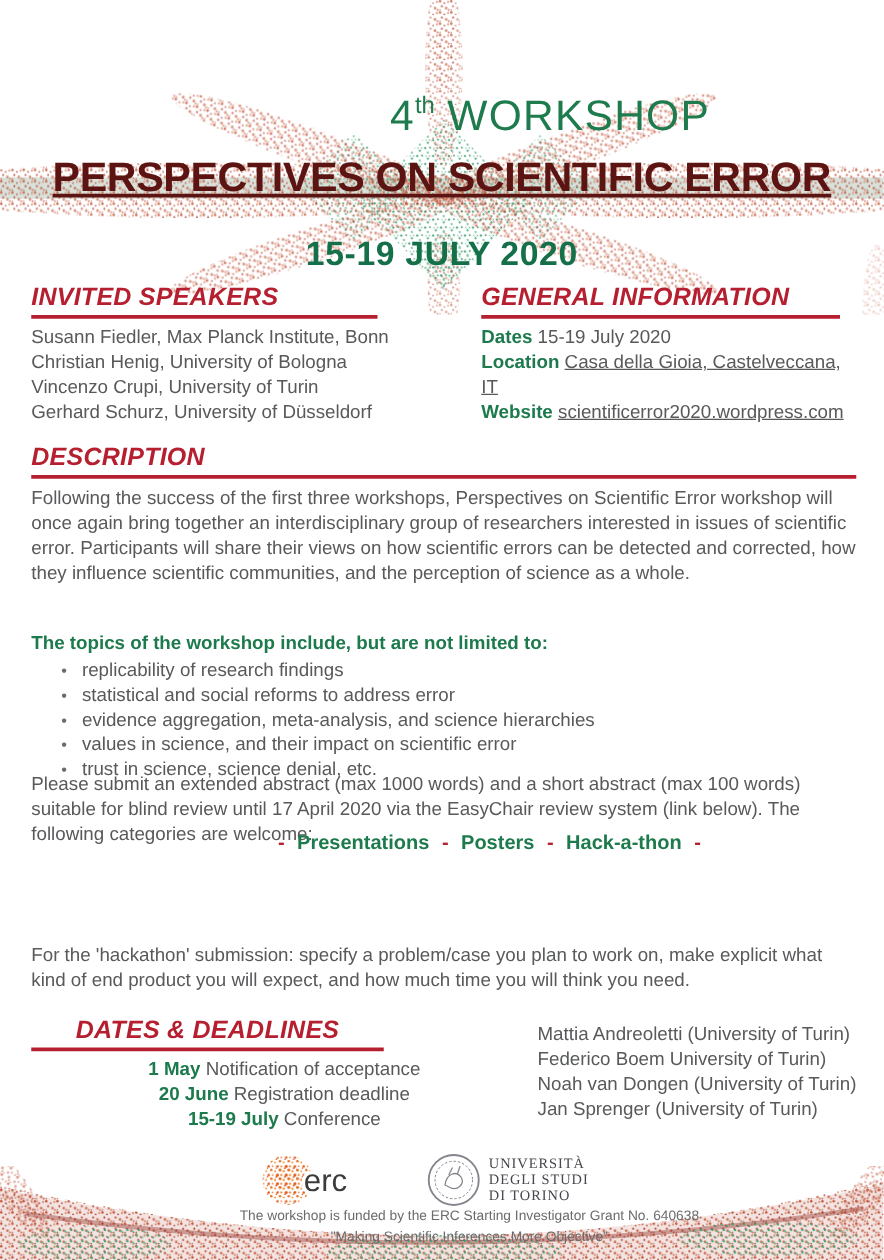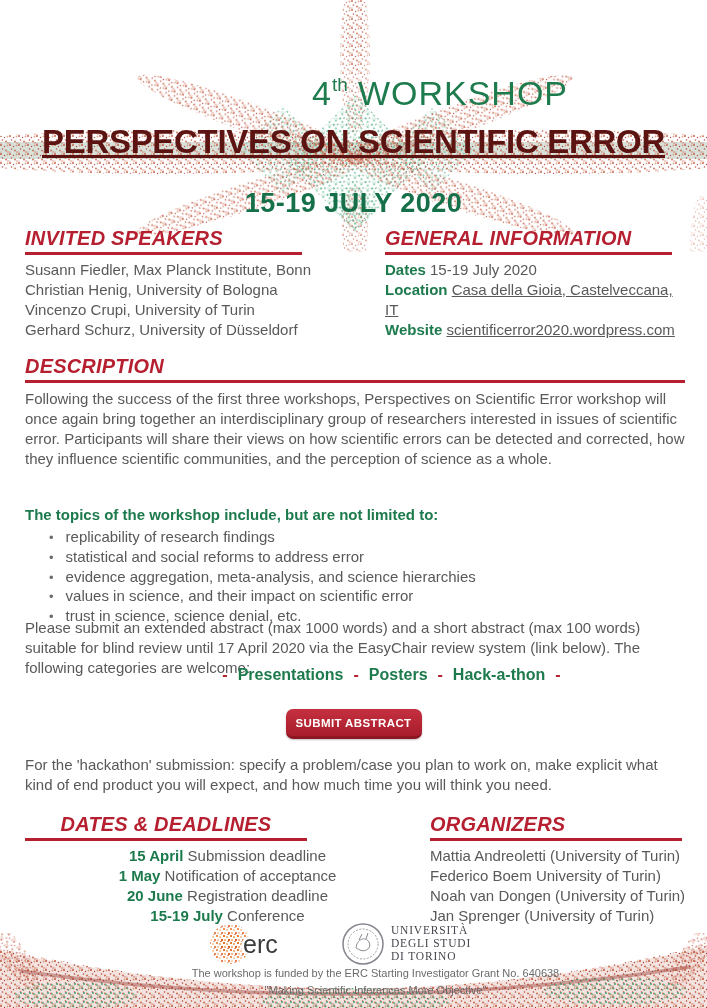--- a/index.html
+++ b/index.html
@@ -204,38 +204,35 @@
   </div>
 
   <div class="sec-submission">
     <p class="body-p" style="margin:0">Please submit an extended abstract (max 1000 words) and a short abstract (max 100 words) suitable for blind review until 17 April 2020 via the EasyChair review system (link below). The following categories are welcome:</p>
   </div>
 
   <div class="cats">
     <span class="dash">-</span><span>Presentations</span><span class="dash">-</span><span>Posters</span><span class="dash">-</span><span>Hack-a-thon</span><span class="dash">-</span>
   </div>
 
-  <button class="submit-btn">SUBMIT ABSTRACT</button>
 
   <div class="sec-hackathon">
     <p class="body-p" style="margin:0">For the 'hackathon' submission: specify a problem/case you plan to work on, make explicit what kind of end product you will expect, and how much time you will think you need.</p>
   </div>
 
   <div class="cols2">
     <div class="col-deadlines">
       <span class="sec-head">DATES &amp; DEADLINES</span>
       <div class="txt-lines">
-        <div><span class="g-label">15 April</span> <span>Submission deadline</span></div>
         <div><span class="g-label">1 May</span> <span>Notification of acceptance</span></div>
         <div><span class="g-label">20 June</span> <span>Registration deadline</span></div>
         <div><span class="g-label">15-19 July</span> <span>Conference</span></div>
       </div>
     </div>
     <div class="col-organizers">
-      <span class="sec-head">ORGANIZERS</span>
       <div class="txt-lines">
         <div>Mattia Andreoletti (University of Turin)</div>
         <div>Federico Boem University of Turin)</div>
         <div>Noah van Dongen (University of Turin)</div>
         <div>Jan Sprenger (University of Turin)</div>
       </div>
     </div>
   </div>
 
   <div class="logos">

